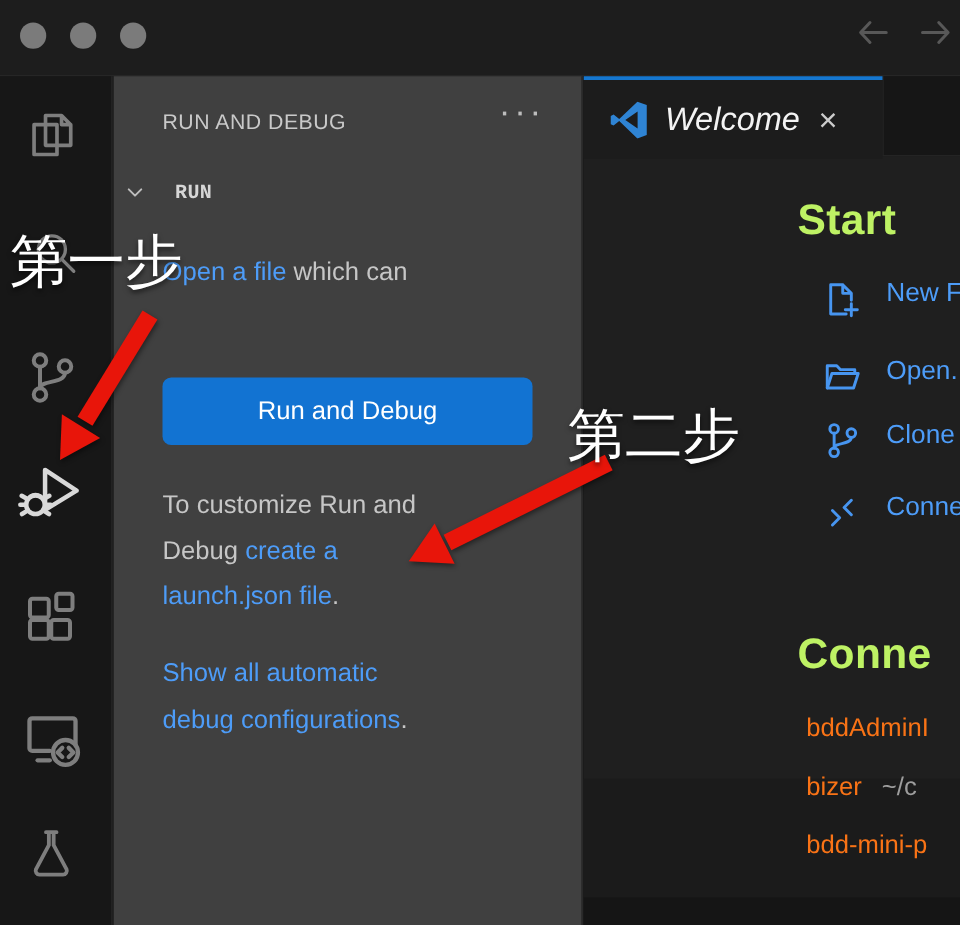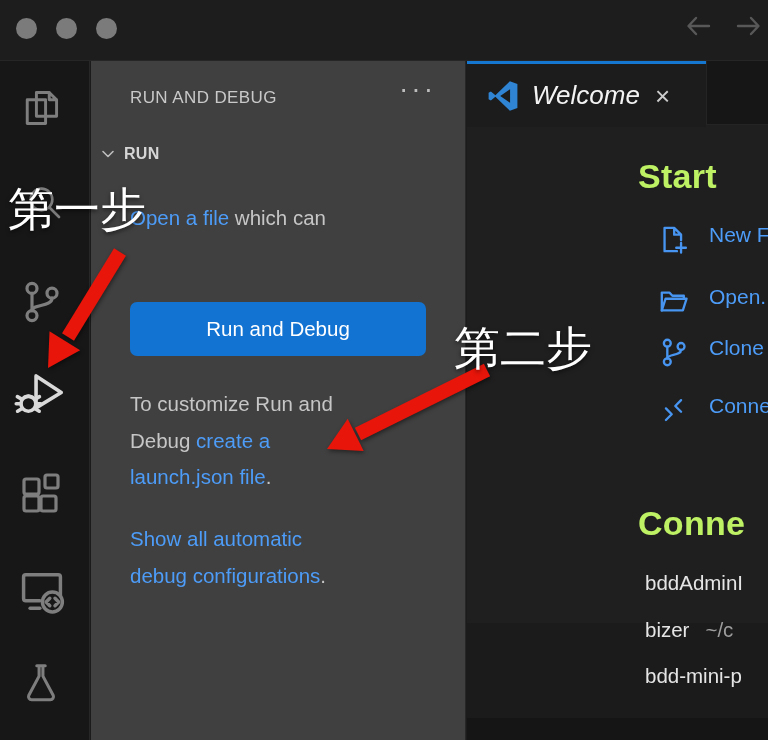--- a/index.html
+++ b/index.html
@@ -20,21 +20,21 @@
   .abar-icon svg{display:block;fill:none;stroke:#7e7e7e;stroke-width:1.6;
                  stroke-linecap:round;stroke-linejoin:round;}
   .abar-icon.active svg{stroke:#d9d9d9;}
 
   
   .sidebar{position:absolute;left:91px;top:61px;width:375px;height:679px;background:#404040;
            border-right:1px solid #272727;box-sizing:border-box;}
   .sb-title{position:absolute;left:39px;top:27px;font-size:17px;color:#c9c9c9;letter-spacing:.4px;}
   .sb-ellipsis{position:absolute;left:308px;top:14px;font-size:28px;color:#bdbdbd;
                letter-spacing:3px;cursor:pointer;line-height:28px;}
-  .sb-run-row{position:absolute;left:9px;top:84px;display:flex;align-items:center;gap:8px;cursor:pointer;}
+  .sb-run-row{position:absolute;left:9px;top:84px;display:flex;align-items:center;gap:24px;cursor:pointer;font-family:Liberation Mono, monospace;}
   .sb-run-row svg{width:16px;height:16px;fill:none;stroke:#bdbdbd;stroke-width:1.6;
                   stroke-linecap:round;stroke-linejoin:round;}
   .sb-run-label{font-size:16px;font-weight:bold;color:#d6d6d6;letter-spacing:.3px;}
   .sb-para{position:absolute;left:39px;width:310px;font-size:20.5px;line-height:36.5px;color:#c6c6c6;}
   .link{color:#4d9cf8;cursor:pointer;}
   .run-btn{position:absolute;left:39px;top:241px;width:296px;height:54px;background:#1273d2;
            border:none;border-radius:7px;color:#fff;font-size:20.5px;font-weight:500;
            font-family:inherit;cursor:pointer;}
 
   
@@ -47,21 +47,21 @@
   .tabbar-empty{position:absolute;left:239px;top:0;width:62px;height:64px;background:#161616;
                 border-left:1px solid #242424;border-bottom:1px solid #242424;box-sizing:border-box;}
   .ed-heading{position:absolute;left:171px;font-size:34px;font-weight:700;color:#bef264;
               letter-spacing:.3px;white-space:nowrap;}
   .start-item{position:absolute;left:190px;height:44px;display:flex;align-items:flex-start;gap:19px;
               cursor:pointer;white-space:nowrap;}
   .start-item svg{width:33px;height:33px;flex:none;fill:none;stroke:#4795f0;stroke-width:1.7;
                   stroke-linecap:round;stroke-linejoin:round;}
   .start-item .lbl{font-size:21px;color:#4d9cf8;}
   .recent-item{position:absolute;left:178px;height:30px;font-size:20.5px;white-space:nowrap;cursor:pointer;}
-  .recent-item .nm{color:#e5e5e5;}
+  .recent-item .nm{color:#f97316;}
   .recent-item .pth{color:#9d9d9d;margin-left:16px;}
   .ed-bottom{position:absolute;left:0;top:657px;width:301px;height:22px;background:#151515;z-index:5;}
 
   
   .step-label{position:absolute;z-index:60;color:#ffffff;font-size:46px;line-height:46px;
               text-shadow:0 2px 4px rgba(0,0,0,.55);white-space:nowrap;}
   #arrow-overlay{position:absolute;left:0;top:0;width:768px;height:740px;z-index:55;
                  pointer-events:none;filter:drop-shadow(1px 2px 2px rgba(0,0,0,.45));}
 </style>
 </head>

